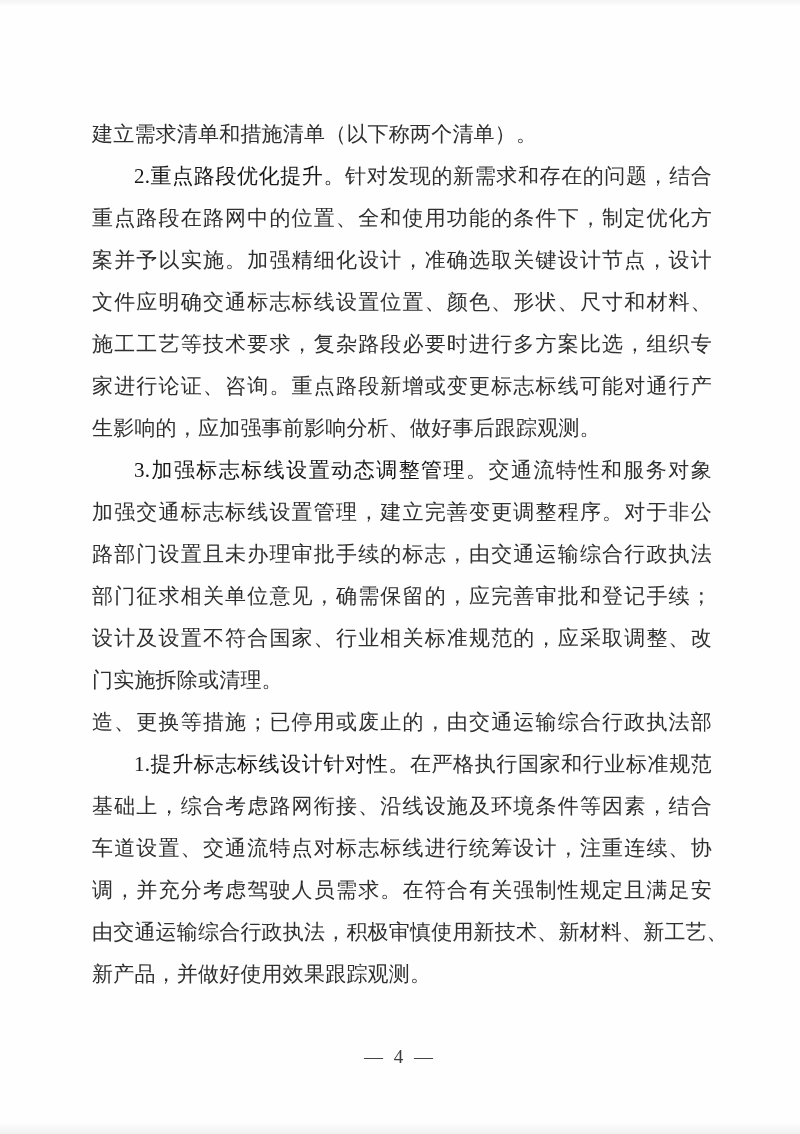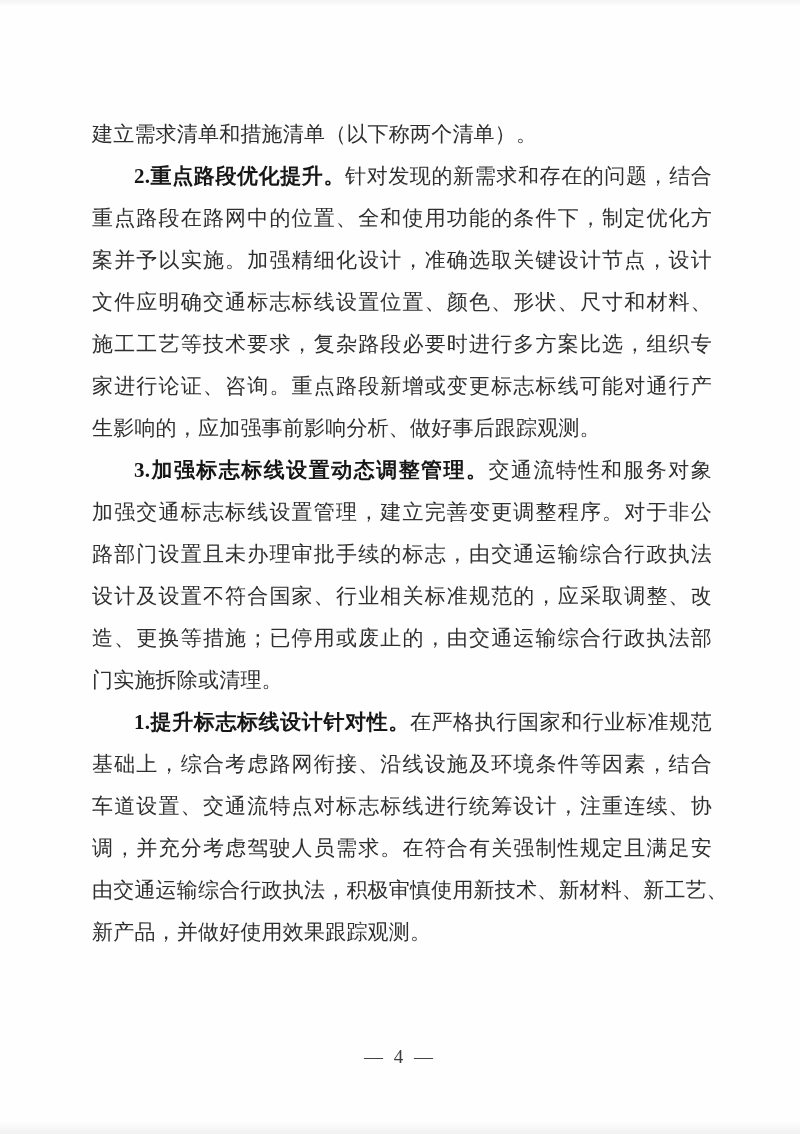--- a/index.html
+++ b/index.html
@@ -30,21 +30,21 @@
     letter-spacing: 0.2px;
   }
   
   .j {
     text-align: justify;
     text-align-last: justify;
     text-justify: inter-character;
   }
   .indent { padding-left: 42px; }
   .line b {
-    font-weight: 700;
+    font-weight: 400;
     color: #171717;
   }
   .page-number {
     position: absolute;
     top: 1046px;
     left: 0;
     width: 100%;
     text-align: center;
     font-size: 19px;
     letter-spacing: 3px;
@@ -68,23 +68,24 @@
       <div class="line j">文件应明确交通标志标线设置位置、颜色、形状、尺寸和材料、</div>
       <div class="line j">施工工艺等技术要求，复杂路段必要时进行多方案比选，组织专</div>
       <div class="line j">家进行论证、咨询。重点路段新增或变更标志标线可能对通行产</div>
       <div class="line">生影响的，应加强事前影响分析、做好事后跟踪观测。</div>
     </div>
 
     <div class="para">
       <div class="line j indent"><b>3.加强标志标线设置动态调整管理。</b><span>交通流特性和服务对象</span></div>
       <div class="line j">加强交通标志标线设置管理，建立完善变更调整程序。对于非公</div>
       <div class="line j">路部门设置且未办理审批手续的标志，由交通运输综合行政执法</div>
+      <div class="line j">部门征求相关单位意见，确需保留的，应完善审批和登记手续；</div>
       <div class="line j">设计及设置不符合国家、行业相关标准规范的，应采取调整、改</div>
+      <div class="line">门实施拆除或清理。</div>
       <div class="line j">造、更换等措施；已停用或废止的，由交通运输综合行政执法部</div>
-      <div class="line">门实施拆除或清理。</div>
     </div>
 
 
     <div class="para">
       <div class="line j indent"><b>1.提升标志标线设计针对性。</b><span>在严格执行国家和行业标准规范</span></div>
       <div class="line j">基础上，综合考虑路网衔接、沿线设施及环境条件等因素，结合</div>
       <div class="line j">车道设置、交通流特点对标志标线进行统筹设计，注重连续、协</div>
       <div class="line j">调，并充分考虑驾驶人员需求。在符合有关强制性规定且满足安</div>
       <div class="line j">由交通运输综合行政执法，积极审慎使用新技术、新材料、新工艺、</div>
       <div class="line">新产品，并做好使用效果跟踪观测。</div>

